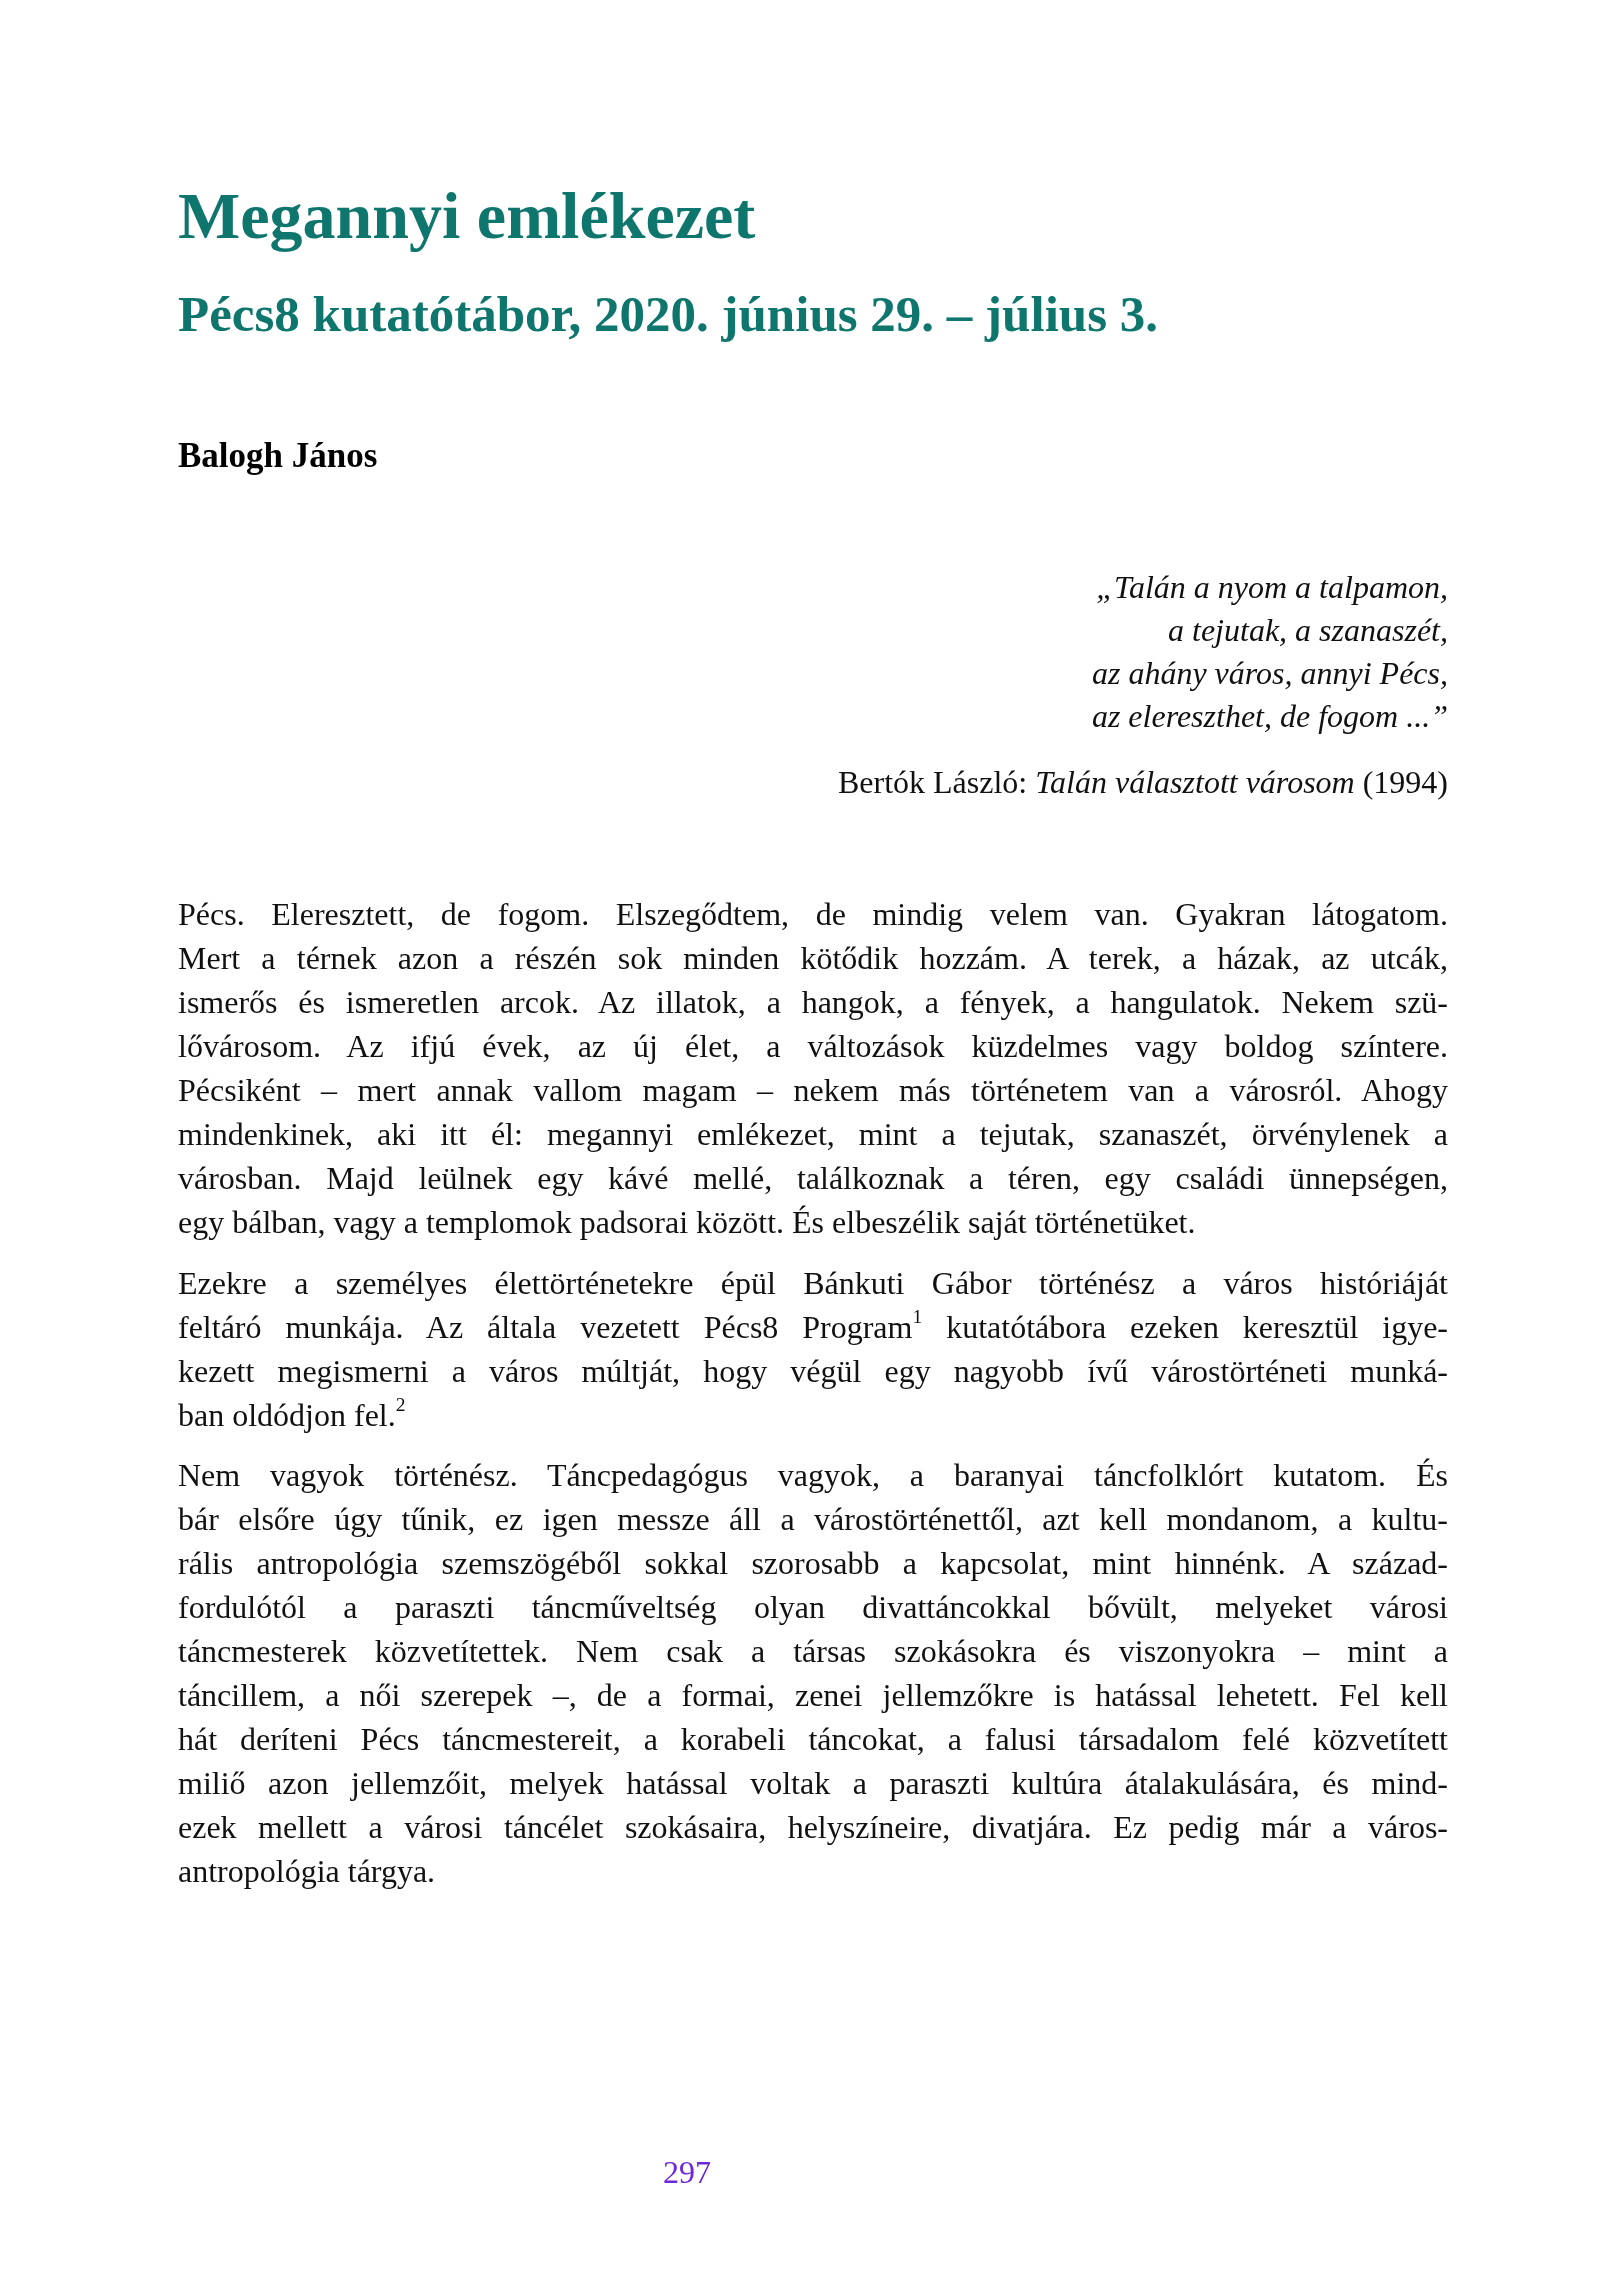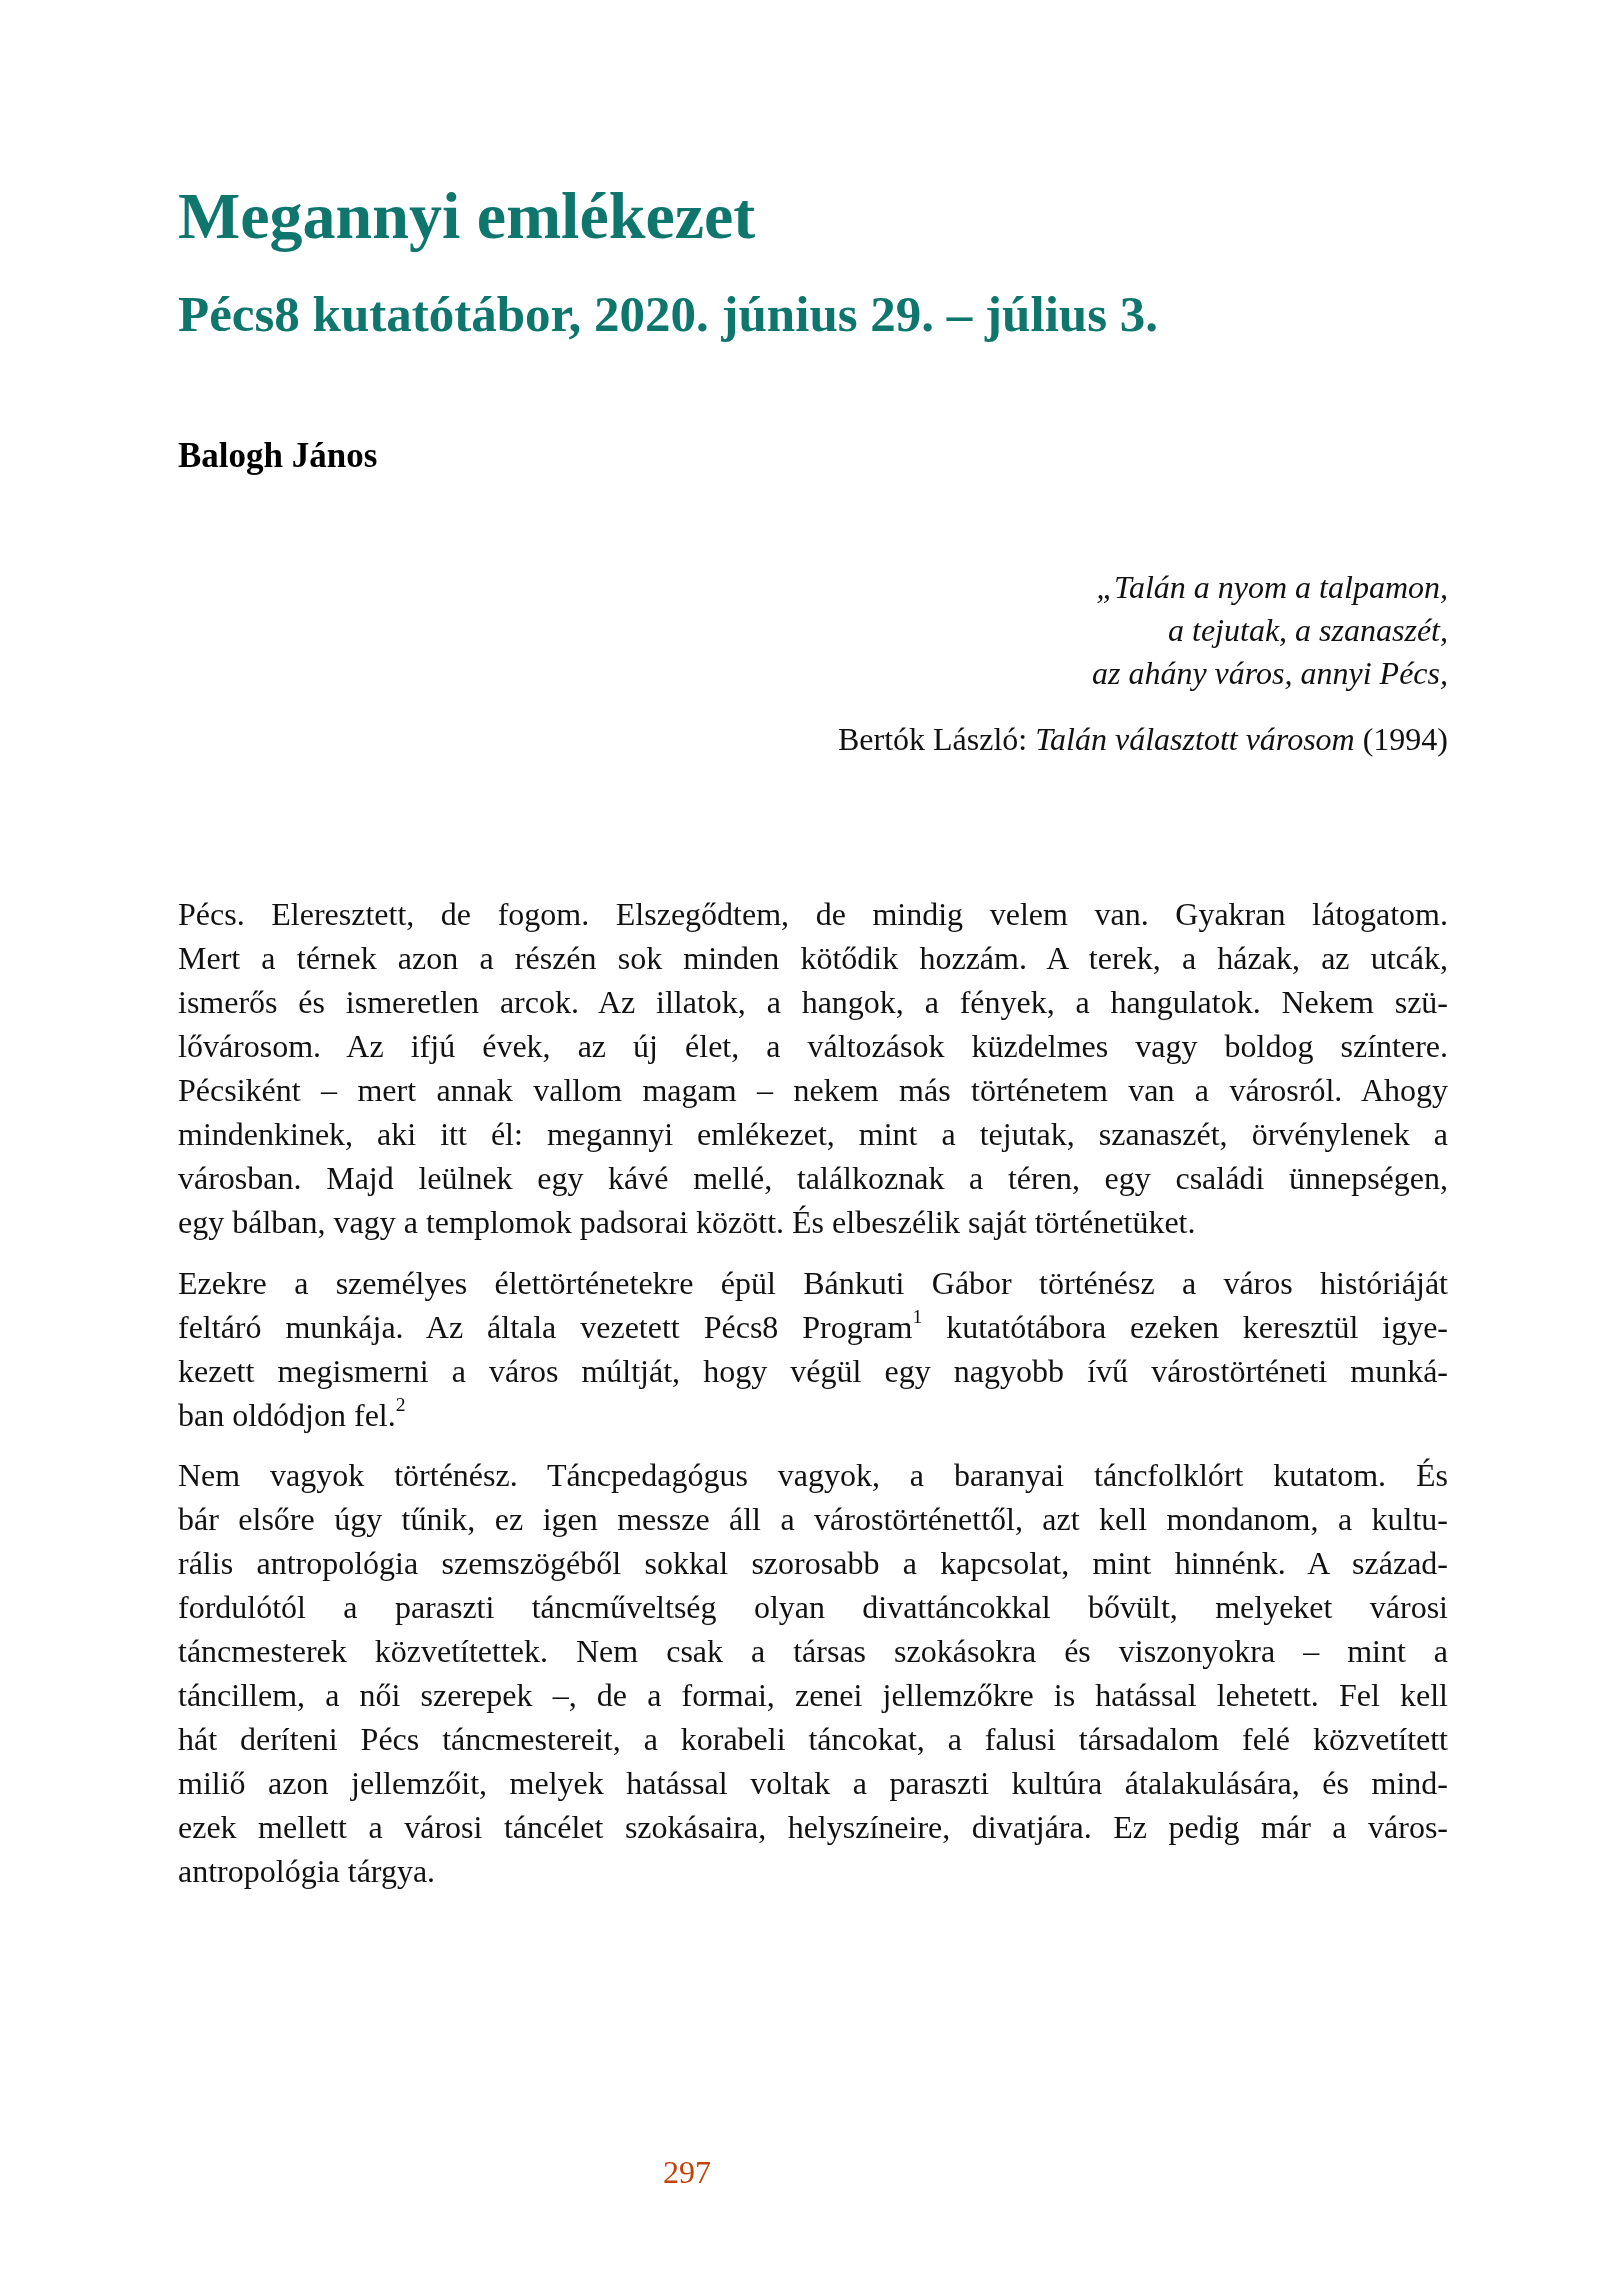--- a/index.html
+++ b/index.html
@@ -106,36 +106,37 @@
       vertical-align: super;
     }
     .page-number {
       position: absolute;
       left: 0;
       top: 2153px;
       width: 1374px;
       text-align: center;
       font-size: 32px;
       line-height: 38px;
-      color: #c2410c;
+      color: #6d28d9;
     }
   </style>
 </head>
 <body>
 
 <div class="page">
 
   <h1 class="title">Megannyi emlékezet</h1>
   <h2 class="subtitle">Pécs8 kutatótábor, 2020. június 29. – július 3.</h2>
   <h3 class="author">Balogh János</h3>
 
   <div class="epigraph">
     <span class="verse">„Talán a nyom a talpamon,</span>
     <span class="verse">a tejutak, a szanaszét,</span>
     <span class="verse">az ahány város, annyi Pécs,</span>
+    <span class="verse">az elereszthet, de fogom ...”</span>
     <span class="attribution"><span>Bertók László:</span> <i>Talán választott városom</i> <span>(1994)</span></span>
   </div>
 
   <div class="body-text">
     <p>
       <span class="line">Pécs. Eleresztett, de fogom. Elszegődtem, de mindig velem van. Gyakran látogatom.</span>
       <span class="line">Mert a térnek azon a részén sok minden kötődik hozzám. A terek, a házak, az utcák,</span>
       <span class="line">ismerős és ismeretlen arcok. Az illatok, a hangok, a fények, a hangulatok. Nekem szü-</span>
       <span class="line">lővárosom. Az ifjú évek, az új élet, a változások küzdelmes vagy boldog színtere.</span>
       <span class="line">Pécsiként – mert annak vallom magam – nekem más történetem van a városról. Ahogy</span>

